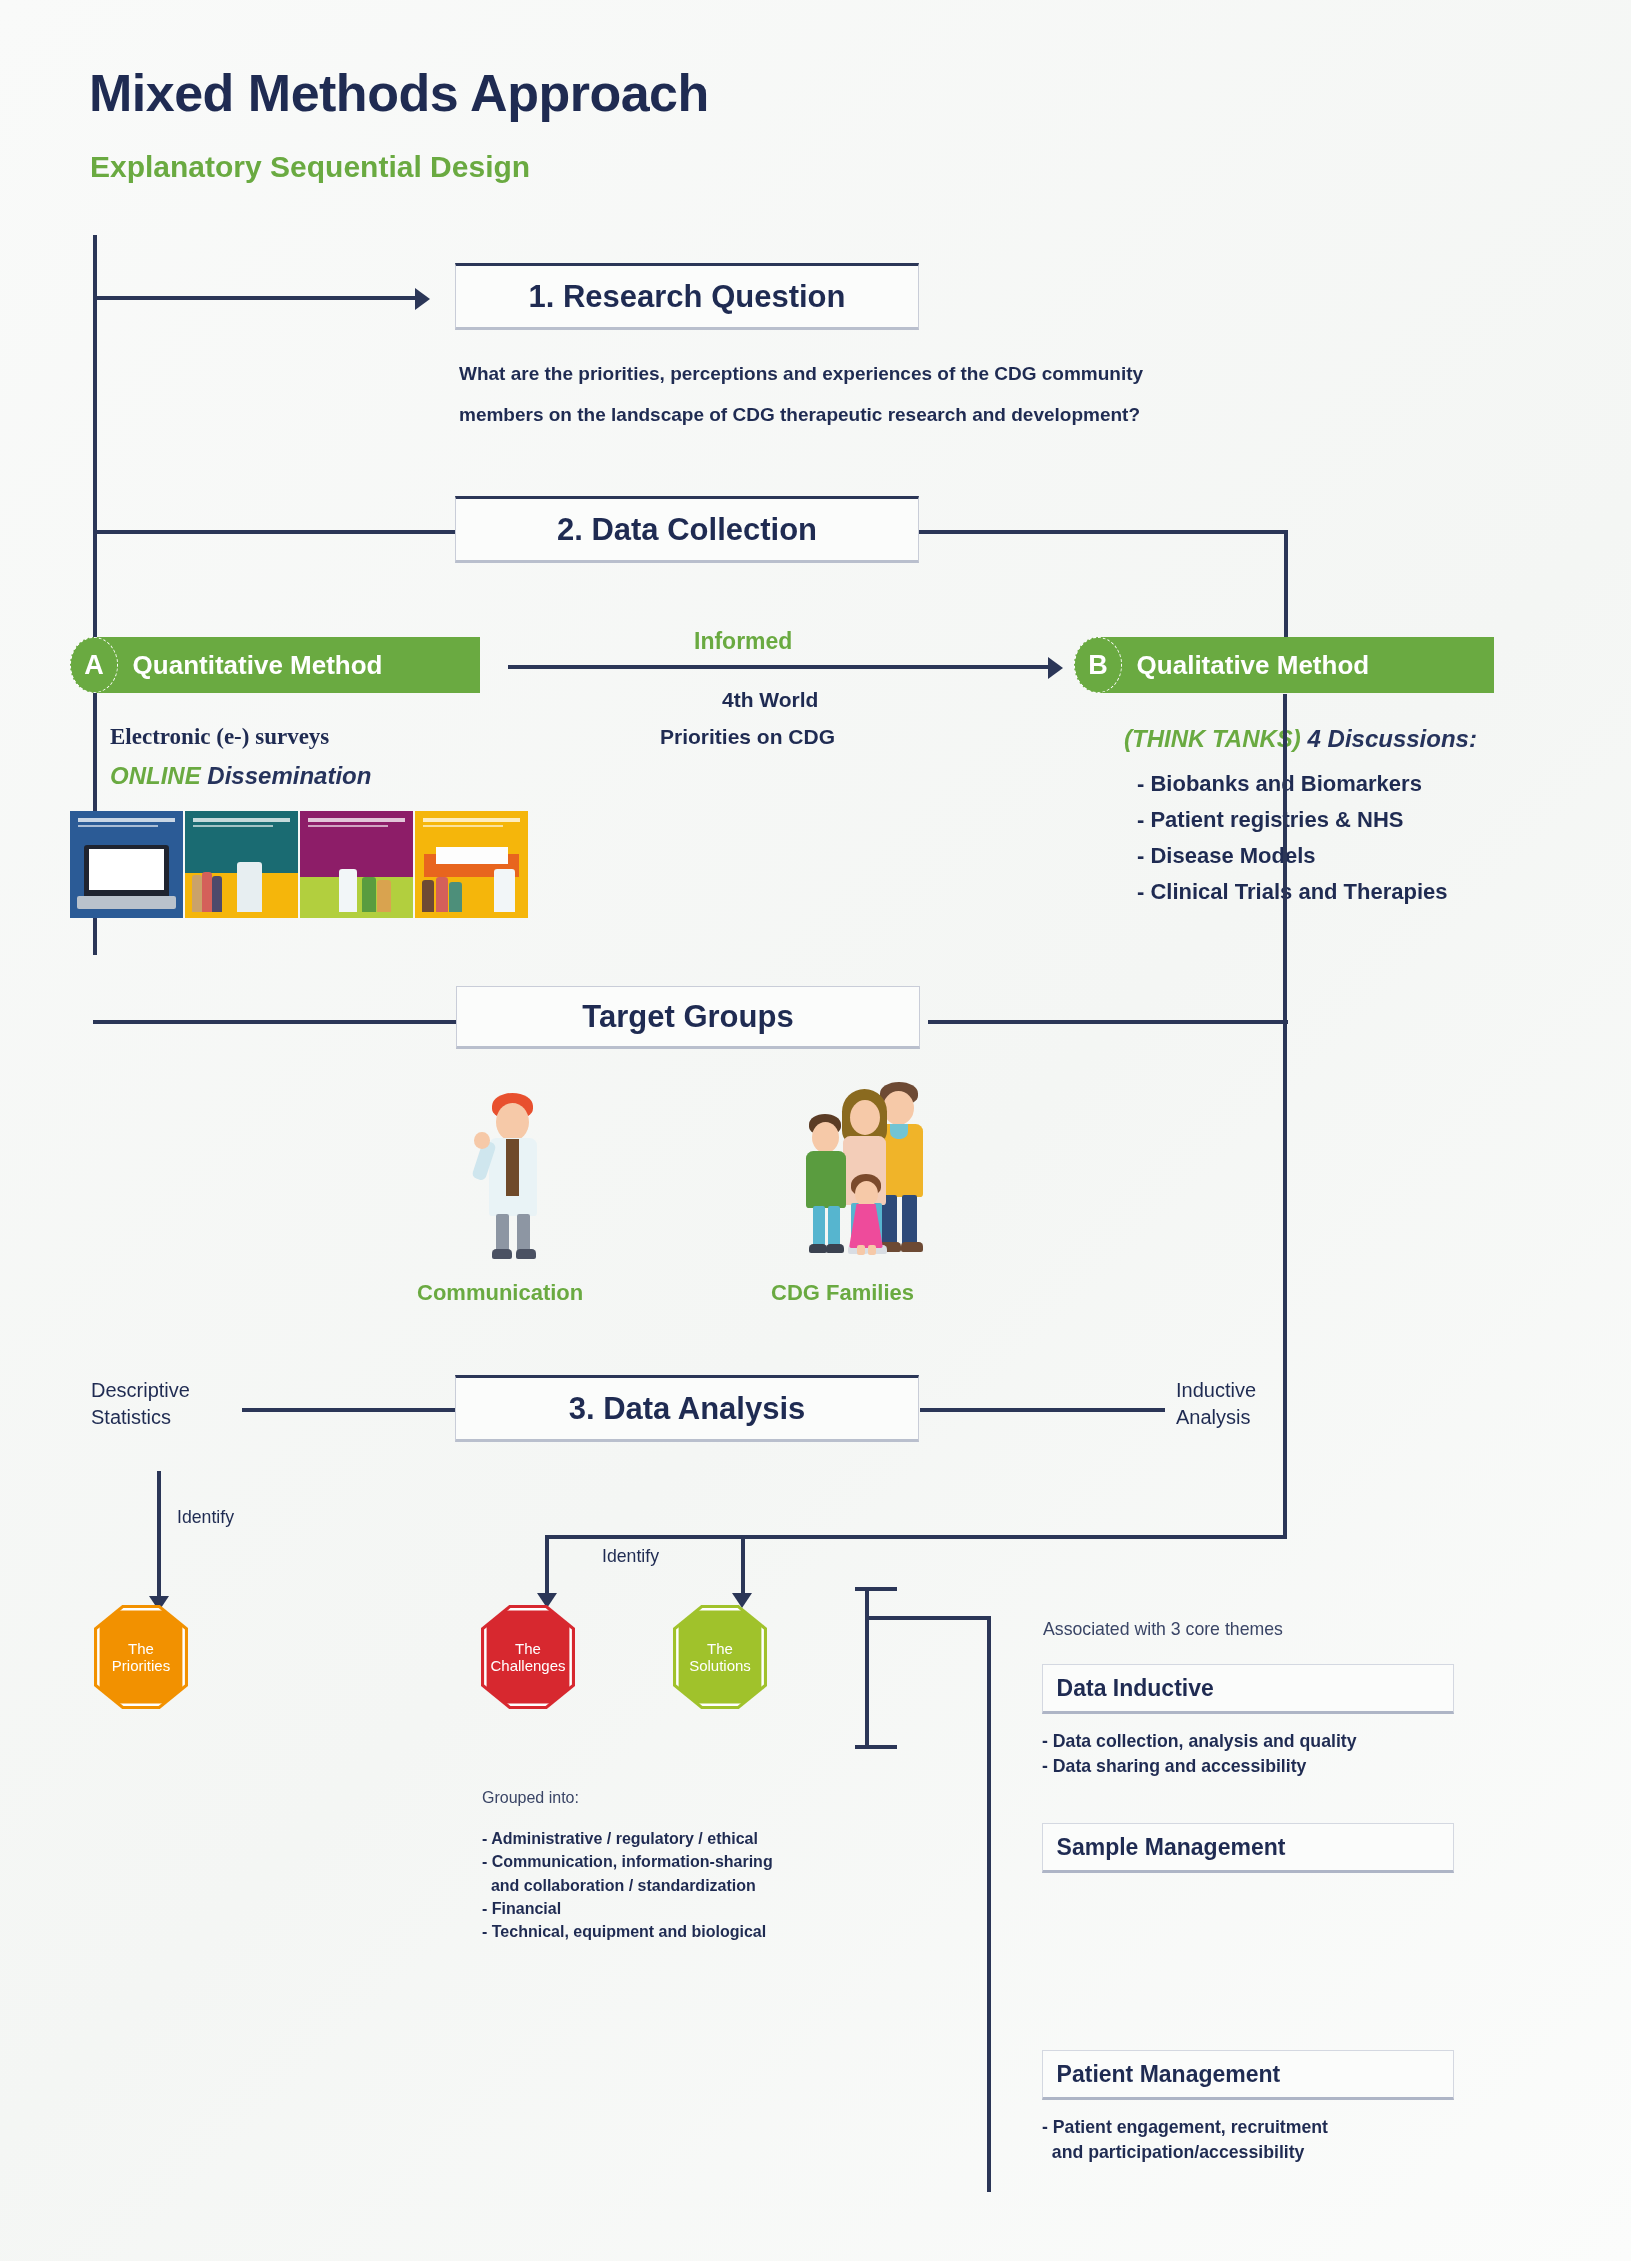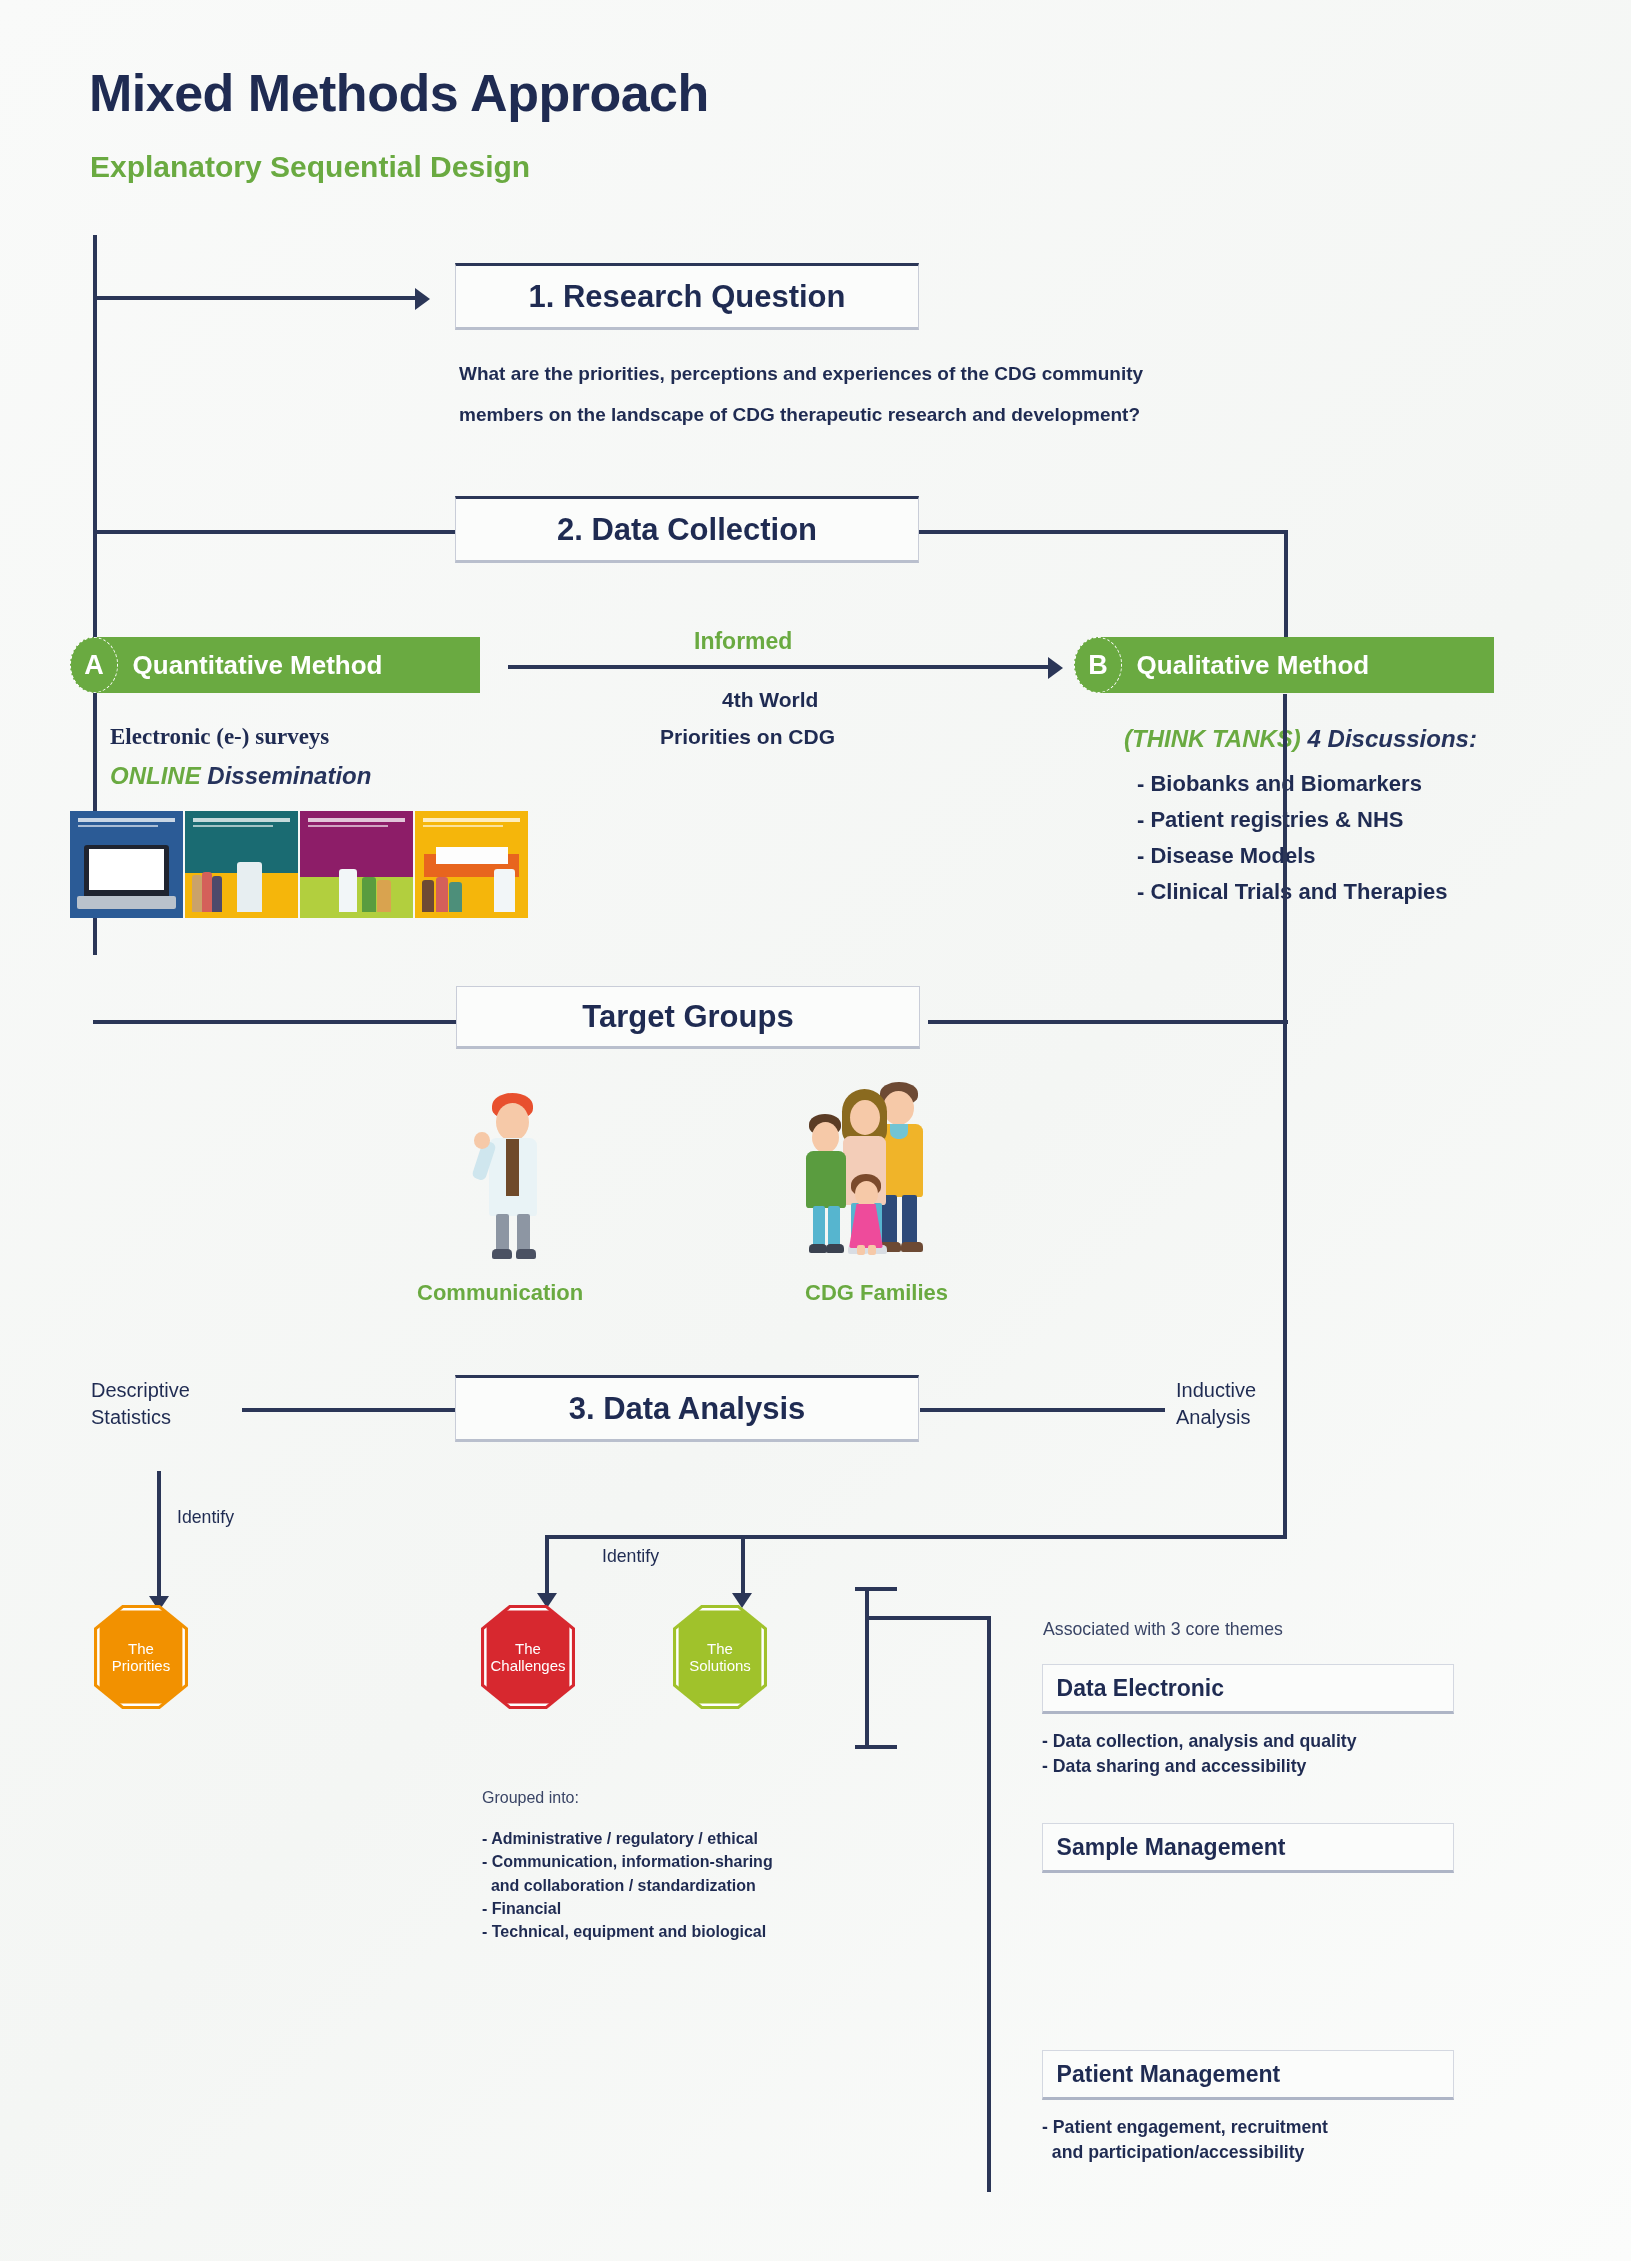--- a/index.html
+++ b/index.html
@@ -291,21 +291,21 @@
     <span class="shoe" style="left:23px;top:162px;width:17.7px;height:9.4px;background:#3b4250;"></span>
 
     <span class="hair" style="left:48px;top:92px;width:30px;height:22px;background:#7b4a2c;"></span>
     <span class="head" style="left:52px;top:99px;width:23px;height:26px;"></span>
     <span class="body" style="left:46px;top:122px;width:34px;height:44px;background:#ee4b9b;clip-path:polygon(22% 0,78% 0,100% 100%,0 100%);"></span>
     <span class="leg" style="left:54px;top:163px;width:8.3px;height:10.4px;background:#f6c9a8;"></span>
     <span class="leg" style="left:65px;top:163px;width:8.3px;height:10.4px;background:#f6c9a8;"></span>
   </div>
 
   <div class="tgt-label" style="left:417px;top:1280px;">Communication</div>
-  <div class="tgt-label" style="left:805px;top:1280px;">CDG Families</div>
+  <div class="tgt-label" style="left:771px;top:1280px;">CDG Families</div>
 
   <div class="hline" style="left:242px;top:1408px;width:214px;"></div>
   <div class="hline" style="left:920px;top:1408px;width:245px;"></div>
   <div class="stage-box" style="left:455px;top:1375px;width:464px;height:67px;">
     <span>3. Data Analysis</span>
   </div>
 
   <div class="side-label" style="left:91px;top:1377px;">
     <div>Descriptive</div>
     <div>Statistics</div>
@@ -358,21 +358,21 @@
     <div>- Administrative / regulatory / ethical</div>
     <div>- Communication, information-sharing</div>
     <div style="white-space:pre">  and collaboration / standardization</div>
     <div>- Financial</div>
     <div>- Technical, equipment and biological</div>
   </div>
 
   <div class="small-note" style="left:1043px;top:1619px;">Associated with 3 core themes</div>
 
   <div class="theme-head" style="left:1042px;top:1664px;width:412px;height:50px;">
-    <span>Data Electronic</span>
+    <span>Data Inductive</span>
   </div>
   <div class="theme-list" style="left:1042px;top:1729px;">
     <div>- Data collection, analysis and quality</div>
     <div>- Data sharing and accessibility</div>
   </div>
 
   <div class="theme-head" style="left:1042px;top:1823px;width:412px;height:50px;">
     <span>Sample Management</span>
   </div>
 

